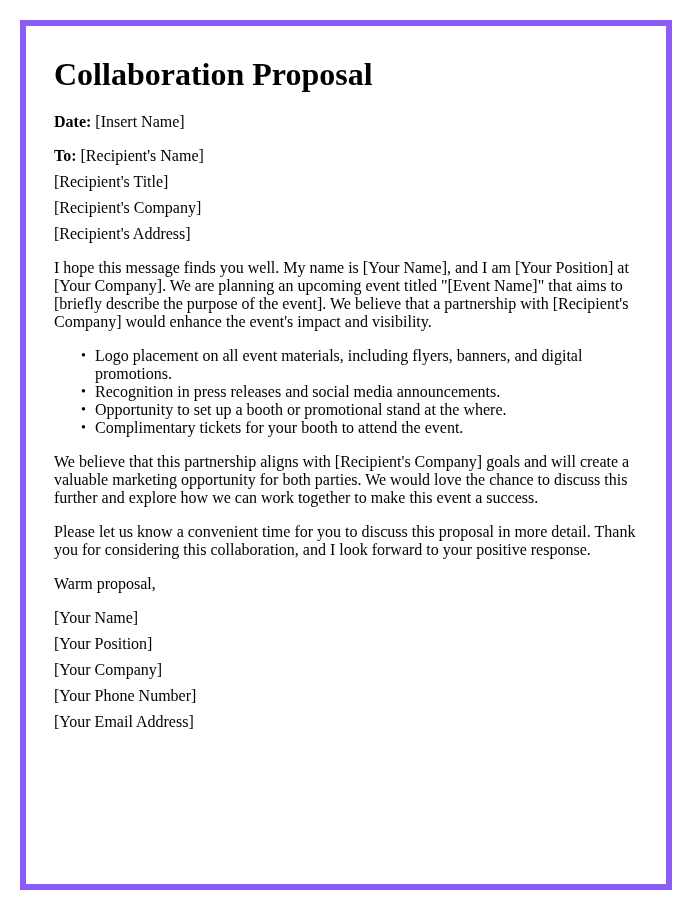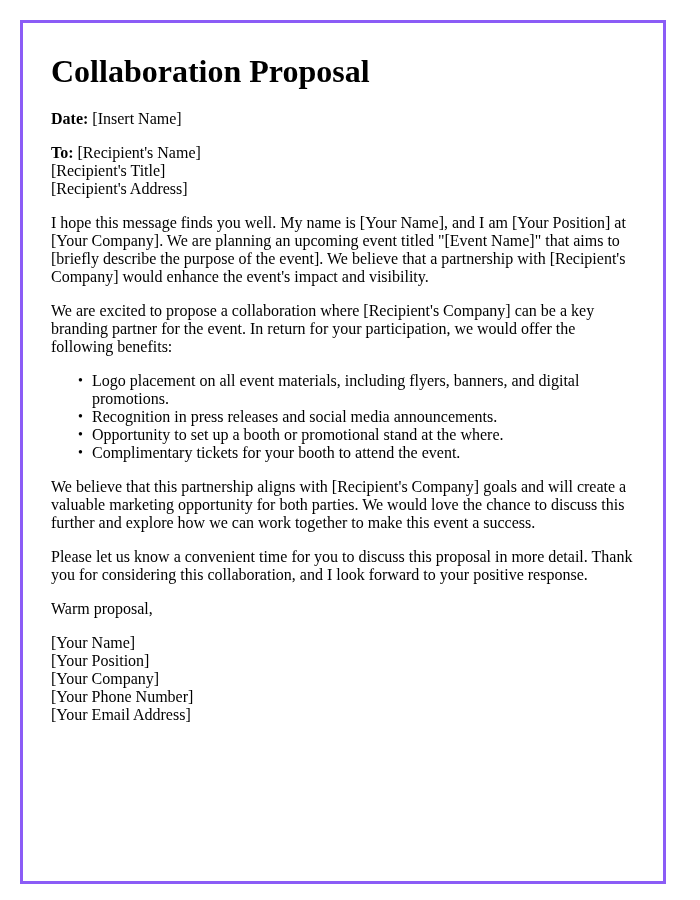--- a/index.html
+++ b/index.html
@@ -15,21 +15,21 @@
       color: #000000;
       font-size: 16px;
       line-height: 18px;
     }
     .letter {
       position: absolute;
       left: 20px;
       top: 20px;
       width: 640px;
       height: 858px;
-      border: 3px solid #8b5cf6;
+      border: 6px solid #8b5cf6;
       box-sizing: content-box;
     }
     .content {
       position: absolute;
       left: 28px;
       top: 0;
       width: 590px;
     }
     h1 {
       font-size: 32px;
@@ -59,41 +59,42 @@
       padding: 0;
     }
     ul li .bullet {
       position: absolute;
       left: -14px;
       top: 0;
       font-size: 14px;
     }
     .line {
       display: block;
+      margin-top: 8px;
     }
   </style>
 </head>
 <body>
 
 <div class="letter">
   <div class="content">
     <h1>Collaboration Proposal</h1>
 
     <p class="first"><span class="label">Date:</span><span> [Insert Name]</span></p>
 
     <p>
       <span class="line"><span class="label">To:</span><span> [Recipient's Name]</span></span>
       <span class="line">[Recipient's Title]</span>
+      <span class="line">[Recipient's Company]</span>
       <span class="line">[Recipient's Address]</span>
     </p>
 
 
     <p>I hope this message finds you well. My name is [Your Name], and I am [Your Position] at [Your Company]. We are planning an upcoming event titled "[Event Name]" that aims to [briefly describe the purpose of the event]. We believe that a partnership with [Recipient's Company] would enhance the event's impact and visibility.</p>
 
-    <p>We are excited to propose a collaboration where [Recipient's Company] can be a key branding partner for the event. In return for your participation, we would offer the following benefits:</p>
 
     <ul>
       <li><span class="bullet">•</span><span>Logo placement on all event materials, including flyers, banners, and digital promotions.</span></li>
       <li><span class="bullet">•</span><span>Recognition in press releases and social media announcements.</span></li>
       <li><span class="bullet">•</span><span>Opportunity to set up a booth or promotional stand at the where.</span></li>
       <li><span class="bullet">•</span><span>Complimentary tickets for your booth to attend the event.</span></li>
     </ul>
 
     <p>We believe that this partnership aligns with [Recipient's Company] goals and will create a valuable marketing opportunity for both parties. We would love the chance to discuss this further and explore how we can work together to make this event a success.</p>
 

